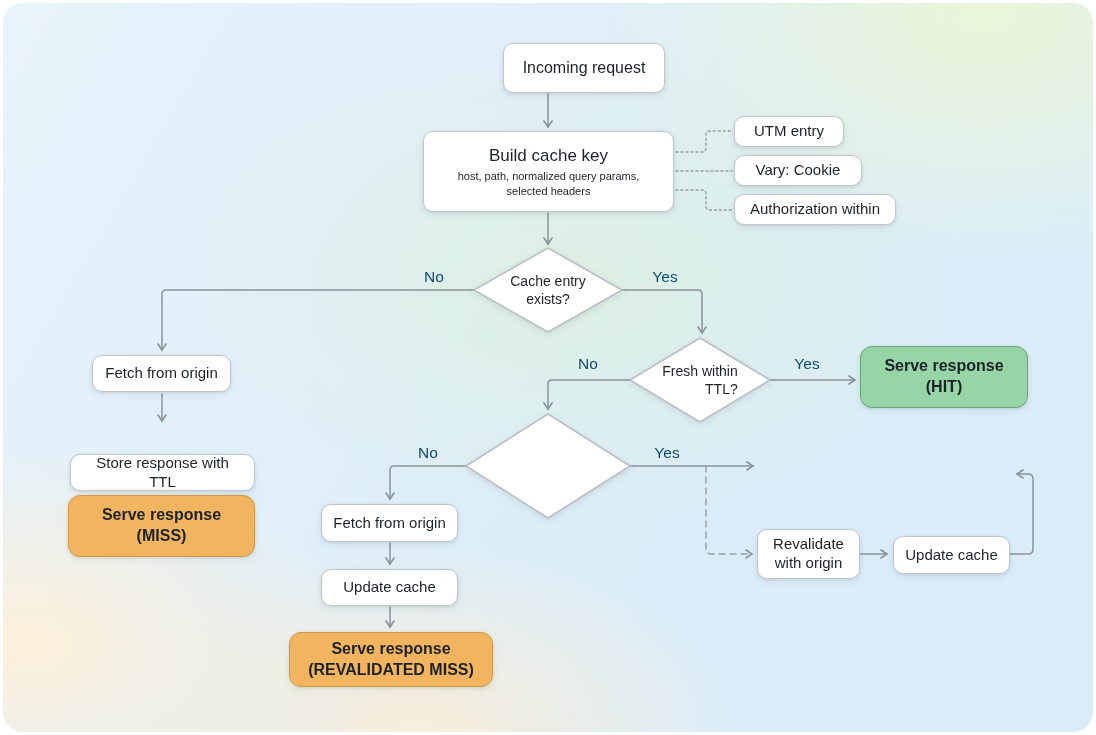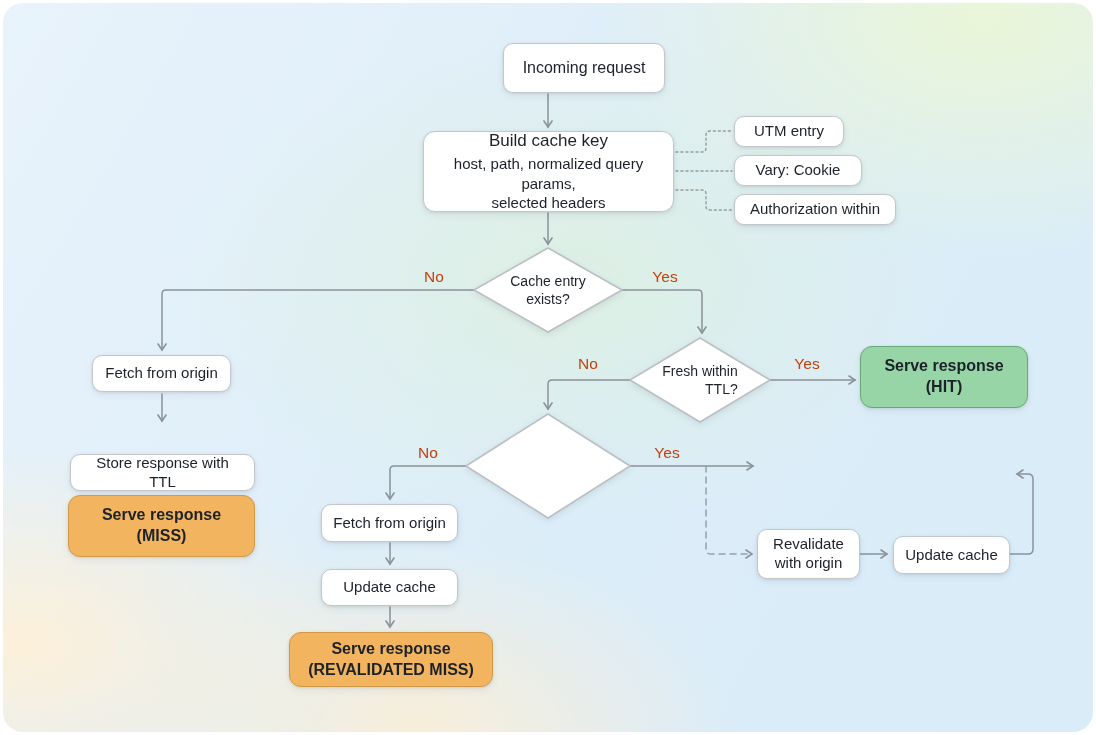--- a/index.html
+++ b/index.html
@@ -27,28 +27,28 @@
     align-items:center;justify-content:center;text-align:center;
     background:#ffffff;border:1.5px solid #c2c7cd;border-radius:10px;
     box-shadow:0 1px 3px rgba(30,40,50,.10),0 3px 8px rgba(30,40,50,.06);
     font-size:15px;line-height:1.25;white-space:pre-line;box-sizing:border-box;
     padding:4px 10px;
   }
   .node.big{border-radius:12px;}
   .node.success{background:#97d5a6;border-color:#68a878;font-weight:700;font-size:16px;line-height:1.3;}
   .node.warning{background:#f3b45f;border-color:#d09a45;font-weight:700;font-size:16px;line-height:1.3;}
   .node .title{font-size:17px;margin-bottom:3px;}
-  .node .subtitle{font-size:15px;line-height:1.3;}
+  .node .subtitle{font-size:11px;line-height:1.3;}
   .dlabel{
     position:absolute;z-index:2;transform:translate(-50%,-50%);
     font-size:14px;line-height:1.3;text-align:center;white-space:pre-line;
   }
   .elabel{
     position:absolute;z-index:2;transform:translate(-50%,-50%);
-    font-size:15.5px;color:#c2410c;
+    font-size:15.5px;color:#0c4a6e;
   }
 </style>
 </head>
 <body>
 
 <div class="canvas">
   <div class="panel"></div>
 
   <svg class="wires" width="1096" height="735" viewBox="0 0 1096 735">
     <defs>
@@ -80,21 +80,21 @@
 
     <path class="diamond" d="M548,248 L622,290 L548,332 L474,290 Z"></path>
     <path class="diamond" d="M700,338 L770,380 L700,422 L630,380 Z"></path>
     <path class="diamond" d="M548,414 L630,466 L548,518 L466,466 Z"></path>
   </svg>
 
   <div class="node" style="left:467px;top:43px;width:162px;height:50px;font-size:16px;margin-left:36px;">
     <span>Incoming request</span>
   </div>
 
-  <div class="node big" style="left:423px;top:131px;width:251px;height:81px;">
+  <div class="node big" style="left:423px;top:131px;width:251px;height:81px;border-radius:10px;">
     <div class="title">Build cache key</div>
     <div class="subtitle">host, path, normalized query params,
 selected headers</div>
   </div>
 
   <div class="node" style="left:734px;top:116px;width:110px;height:31px;">
     <span>UTM entry</span>
   </div>
   <div class="node" style="left:734px;top:155px;width:128px;height:31px;">
     <span>Vary: Cookie</span>

